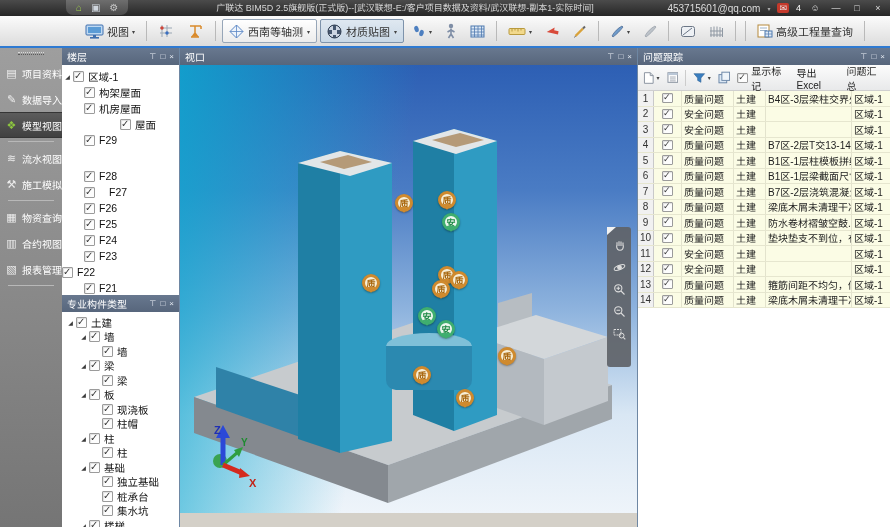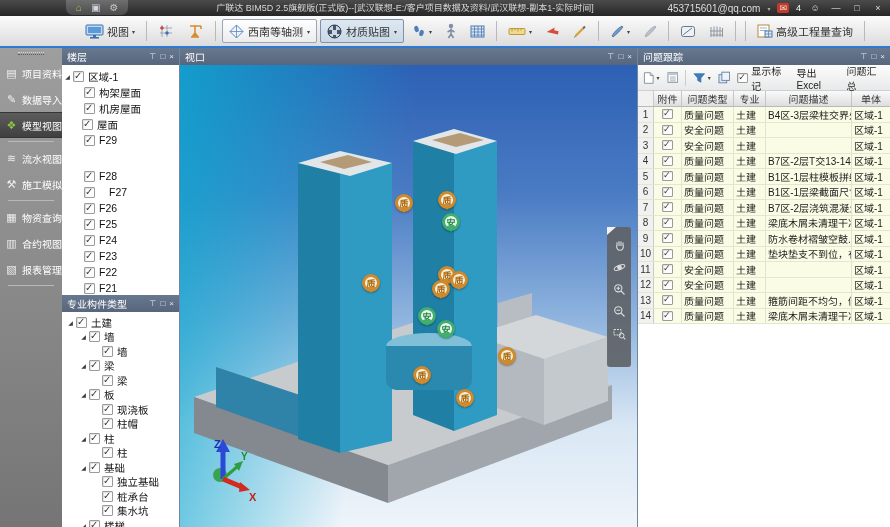--- a/index.html
+++ b/index.html
@@ -68,21 +68,21 @@
   .trow { display:flex; align-items:center; height:16px; white-space:nowrap; }
   .types-panel .trow { height:14.5px; }
   .texp { width:11px; font-size:6px; color:#3b3b3b; text-align:center; flex:0 0 11px; }
   .tspacer { flex:0 0 11px; }
   .cb { width:11px; height:11px; border:1px solid #9b9b9b; background:#fdfdfd; position:relative;
     flex:0 0 11px; margin-right:4px; border-radius:1px; box-shadow:inset 1px 1px 1px rgba(0,0,0,.12); }
   .cb::after { content:"✓"; position:absolute; left:0px; top:-2px; font-size:10px; color:#3a3a3a; }
   .tlabel { overflow:hidden; }
 
   
-  .viewport { position:absolute; left:180px; top:48px; width:457px; bottom:0; display:flex; flex-direction:column; }
+  .viewport { position:absolute; left:180px; top:48px; width:457px; bottom:14px; display:flex; flex-direction:column; }
   .vp-body { position:relative; flex:1; overflow:hidden;
     background:
       linear-gradient(100deg, rgba(14,168,208,.85), rgba(14,168,208,0) 45%),
       linear-gradient(#2d5fb4 0%, #4a7cc4 28%, #8fb4de 55%, #d9e7f4 78%, #eef4fa 100%); }
   .shape { position:absolute; inset:0; }
   .glass {
     background-image:
       repeating-linear-gradient(90deg, rgba(255,255,255,.25) 0 1px, transparent 1px 5px),
       repeating-linear-gradient(180deg, rgba(6,55,82,.22) 0 1px, transparent 1px 8px); }
   .frame {
@@ -342,21 +342,21 @@
           <span class="tlabel">区域-1</span>
         </div>
         <div class="trow" style="padding-left: 22px;">
           <span class="cb"></span>
           <span class="tlabel">构架屋面</span>
         </div>
         <div class="trow" style="padding-left: 22px;">
           <span class="cb"></span>
           <span class="tlabel">机房屋面</span>
         </div>
-        <div class="trow" style="padding-left: 20px;">
+        <div class="trow" style="padding-left: 35px; justify-content: center;">
           <span class="cb"></span>
           <span class="tlabel">屋面</span>
         </div>
         <div class="trow" style="padding-left: 22px;">
           <span class="cb"></span>
           <span class="tlabel">F29</span>
         </div>
         <div class="trow" style="padding-left: 22px; margin-top: 20px;">
           <span class="cb"></span>
           <span class="tlabel">F28</span>
@@ -374,21 +374,21 @@
           <span class="tlabel">F25</span>
         </div>
         <div class="trow" style="padding-left: 22px;">
           <span class="cb"></span>
           <span class="tlabel">F24</span>
         </div>
         <div class="trow" style="padding-left: 22px;">
           <span class="cb"></span>
           <span class="tlabel">F23</span>
         </div>
-        <div class="trow" style="padding-left: 22px; text-align: right;">
+        <div class="trow" style=" text-align: right;">
           <span class="cb"></span>
           <span class="tlabel">F22</span>
         </div>
         <div class="trow" style="padding-left: 22px;">
           <span class="cb"></span>
           <span class="tlabel">F21</span>
         </div>
         <div class="trow" style="padding-left: 22px;">
           <span class="cb"></span>
           <span class="tlabel">F20</span>
@@ -602,28 +602,20 @@
           <rect x="4" y="1" width="8" height="8.5" fill="#eef4fa" stroke="#6c87a8"></rect>
         </svg>
       <span class="iss-check">
         <span class="cb small"></span>
         <span>显示标记</span>
       </span>
       <span>导出Excel</span>
       <span>问题汇总</span>
     </div>
     <div class="iss-table">
-      <div class="t-head">
-        <div class="cell c-no"></div>
-        <div class="cell c-attach">附件</div>
-        <div class="cell c-type">问题类型</div>
-        <div class="cell c-major">专业</div>
-        <div class="cell c-desc">问题描述</div>
-        <div class="cell c-unit">单体</div>
-      </div>
       <div id="iss-rows">
           <div class="t-row">
             <div class="cell c-no">1</div>
             <div class="cell c-attach">
               <span class="cb small"></span>
             </div>
             <div class="cell c-type">质量问题</div>
             <div class="cell c-major">土建</div>
             <div class="cell c-desc">B4区-3层梁柱交界处胀...</div>
             <div class="cell c-unit">区域-1</div>

